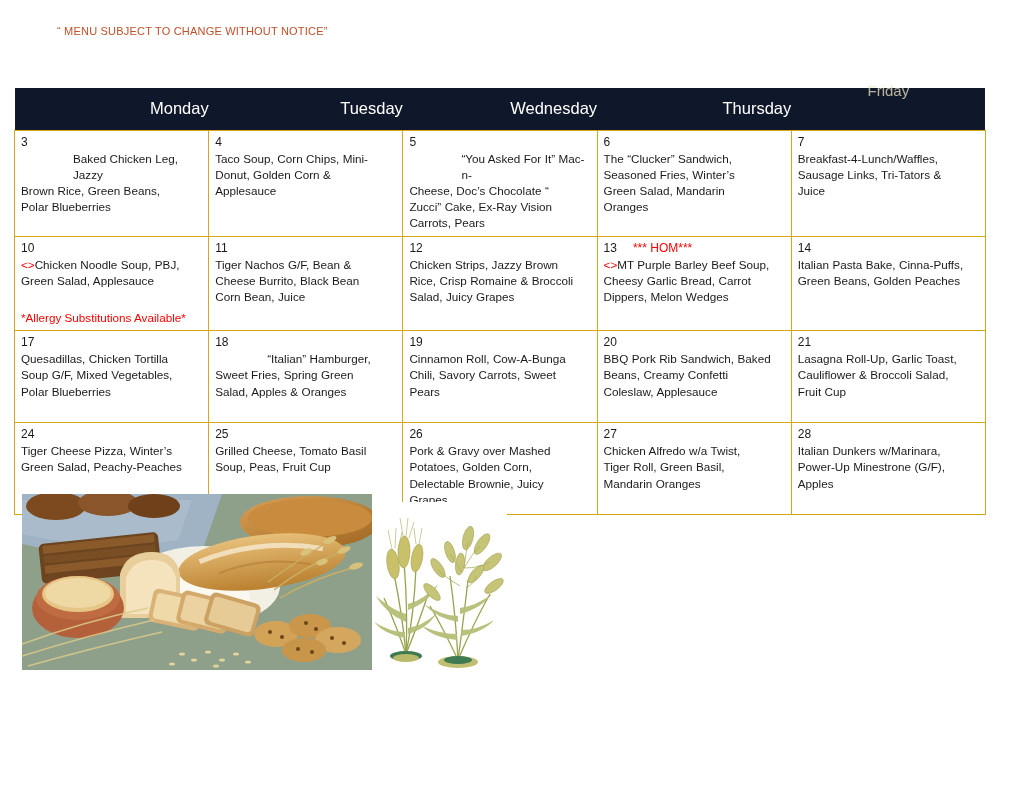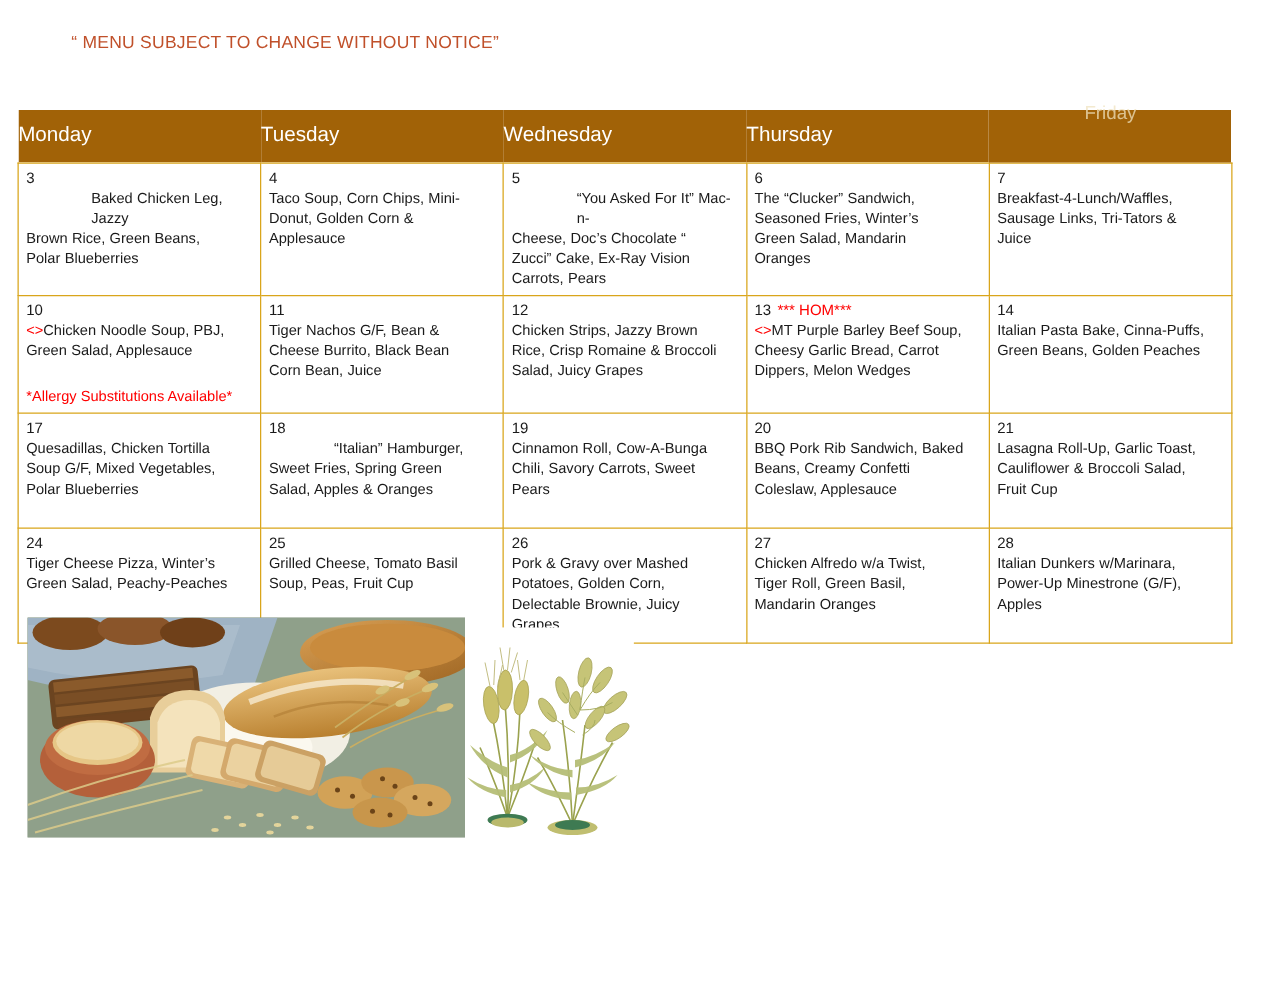--- a/index.html
+++ b/index.html
@@ -9,21 +9,21 @@
     background: #ffffff;
     font-family: "Liberation Sans", sans-serif;
     overflow: hidden;
   }
   .page { position: relative; width: 1020px; height: 788px; background:#fff; }
 
   
   .notice {
     position: absolute;
     left: 57px; top: 25px;
-    font-size: 14px;
+    font-size: 11px;
     letter-spacing: .2px;
     color: #C0502A;
     white-space: nowrap;
   }
 
   
   .logo {
     position: absolute;
     left: 795px; top: 12px;
     width: 215px; height: 95px;
@@ -38,26 +38,26 @@
     width: 971px;
   }
   table.cal {
     border-collapse: collapse;
     width: 971px;
     table-layout: fixed;
   }
   table.cal col.c { width: 194.2px; }
 
   thead th {
-    background: #a16207;
+    background: #0f172a;
     color: #ffffff;
     height: 42px;
     font-size: 16.5px;
     font-weight: 400;
-    text-align: left;
+    text-align: right;
     padding: 0;
     border: none;
     vertical-align: middle;
   }
   thead th.friday-col { position: relative; }
   .friday-label {
     position: absolute;
     left: 50%;
     transform: translateX(-50%);
     top: -6px;
@@ -81,21 +81,21 @@
 
   .daynum {
     font-size: 12px;
     color: #1a1a1a;
     line-height: 15px;
     margin-bottom: 1px;
   }
   .daynum .hom {
     color: #FF0000;
     font-weight: 400;
-    margin-left: 5px;
+    margin-left: 16px;
   }
   .menu {
     font-size: 11.7px;
     line-height: 16.2px;
     color: #1a1a1a;
     word-spacing: .2px;
   }
   .menu .marker { color:#FF0000; }
   .indent { padding-left: 7px; margin-left: 45px; }
   .allergy {

